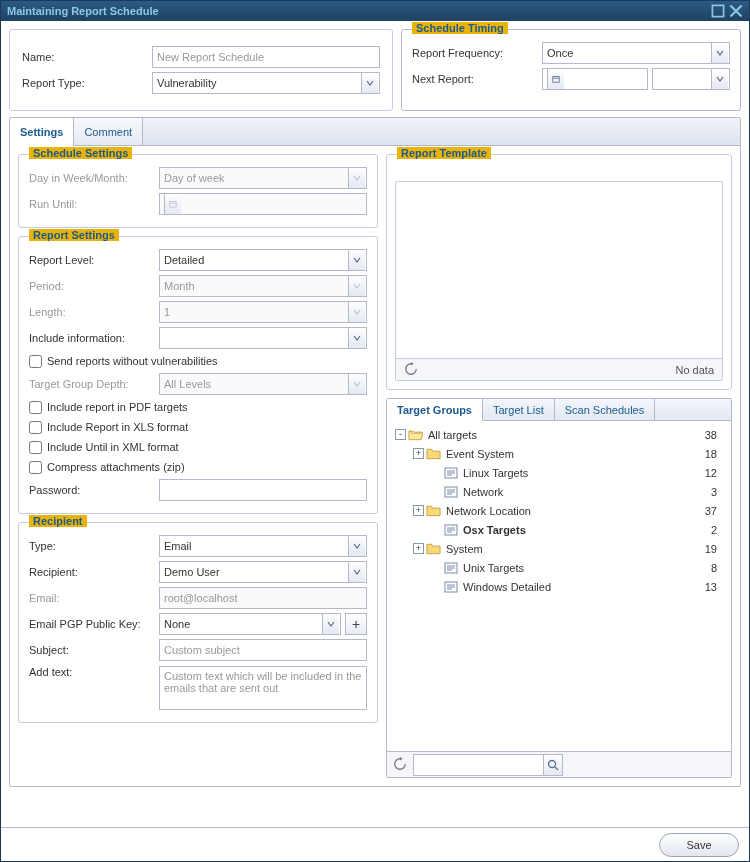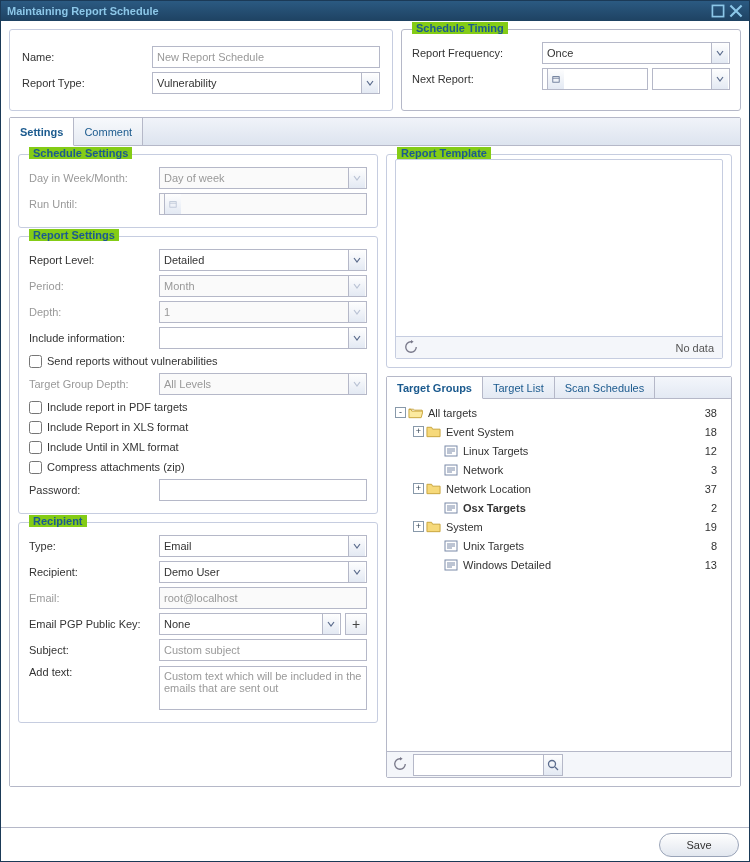--- a/index.html
+++ b/index.html
@@ -5,21 +5,21 @@
 *{box-sizing:border-box;margin:0;padding:0;font-family:Tahoma,Arial,sans-serif;font-size:11px}
 body{background:#fff;width:750px;height:862px;position:relative;color:#333}
 .window{width:750px;height:862px;border:1px solid #1b3a57;background:#fff;display:flex;flex-direction:column}
 .titlebar{height:20px;background:linear-gradient(#2b5a82,#1e4262);color:#8cc7e8;display:flex;align-items:center;padding:0 6px;font-weight:bold;font-size:11px}
 .titlebar .spacer{flex:1}
 .titlebar .tb-icon{width:14px;height:14px;margin-left:4px;display:flex;align-items:center;justify-content:center;color:#8cc7e8;cursor:pointer}
 .content{flex:1;padding:8px;display:flex;flex-direction:column;gap:6px}
 .row{display:flex;gap:8px}
 .fieldset{border:1px solid #b5b8c8;border-radius:3px;padding:10px 10px 10px 10px;position:relative;background:#fff}
 .fieldset.inner{border-color:#c6cde0}
-.legend{position:absolute;top:-8px;left:10px;background:#84cc16;padding:0 4px;color:#1b5a8e;font-weight:bold}
+.legend{position:absolute;top:-8px;left:10px;background:#eab308;padding:0 4px;color:#1b5a8e;font-weight:bold}
 .form-row{display:flex;align-items:center;height:26px}
 .form-row label{width:130px;color:#333}
 .form-row label.disabled{color:#999}
 .form-row .ctrl{flex:1}
 input[type=text],select,.combo,.date{width:100%;height:22px;border:1px solid #b5b8c8;background:#fff;padding:0 4px;font-size:11px;color:#333}
 input[type=text]::placeholder{color:#999}
 select:disabled,input:disabled,.combo.disabled,.date.disabled{color:#999;background:#fafafa}
 .combo,.date{display:flex;align-items:center;position:relative}
 .combo .cv{flex:1;color:#333}
 .combo .ar,.date .ar{width:17px;height:20px;border-left:1px solid #b5b8c8;display:flex;align-items:center;justify-content:center;background:linear-gradient(#fefefe,#e3e9f3);margin-right:-3px}
@@ -206,21 +206,21 @@
                     <span class="cv" style="color:#999">Month</span>
                     <span class="ar">
                       <svg viewBox="0 0 8 8">
                         <path d="M1 2 L4 6 L7 2" fill="none" stroke="#b9c2d4" stroke-width="1.2"></path>
                       </svg>
                     </span>
                   </div>
                 </div>
             </div>
             <div class="form-row">
-              <label class="disabled">Depth:</label>
+              <label class="disabled">Length:</label>
               <div class="ctrl">
                   <div class="combo disabled">
                     <span class="cv" style="color:#999">1</span>
                     <span class="ar">
                       <svg viewBox="0 0 8 8">
                         <path d="M1 2 L4 6 L7 2" fill="none" stroke="#b9c2d4" stroke-width="1.2"></path>
                       </svg>
                     </span>
                   </div>
                 </div>
@@ -328,21 +328,21 @@
               <div class="ctrl"><input type="text" placeholder="Custom subject" style=""></div>
             </div>
             <div class="form-row" style="height:auto;align-items:flex-start;padding-top:3px">
               <label>Add text:</label>
               <div class="ctrl"><textarea placeholder="Custom text which will be included in the emails that are sent out" style=""></textarea></div>
             </div>
           </div>
         </div>
 
         <div class="rightcol">
-          <div class="fieldset inner" style="padding:4px 8px 8px 8px">
+          <div class="fieldset inner" style="padding:26px 8px 8px 8px">
             <span class="legend">Report Template</span>
             <div class="template-body">
               <div class="template-empty"></div>
               <div class="template-foot">
                 <span class="refresh-icon"><svg viewBox="0 0 16 16">
                       <path d="M8 2 A6 6 0 1 0 14 8" fill="none" stroke="#778" stroke-width="1.5"></path>
                       <path d="M8 0 L8 4 L11 2 Z" fill="#778"></path>
                     </svg></span>
                 <span class="txt">No data</span>
               </div>

